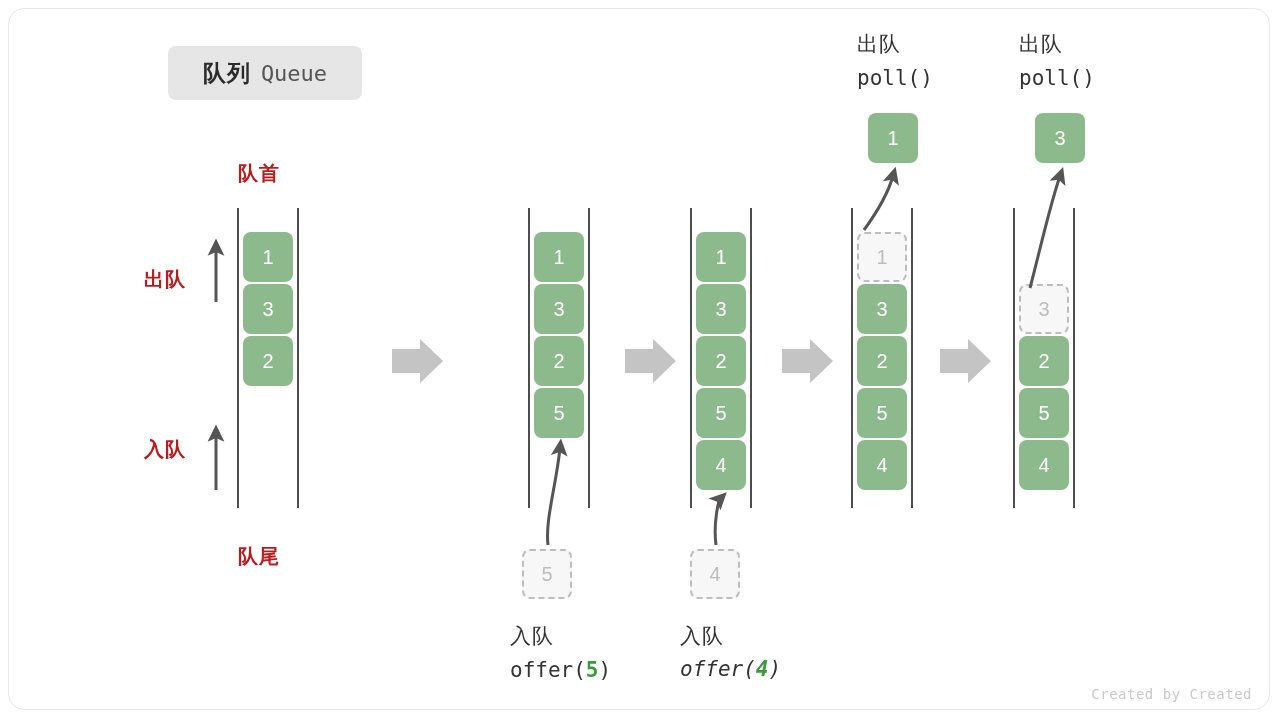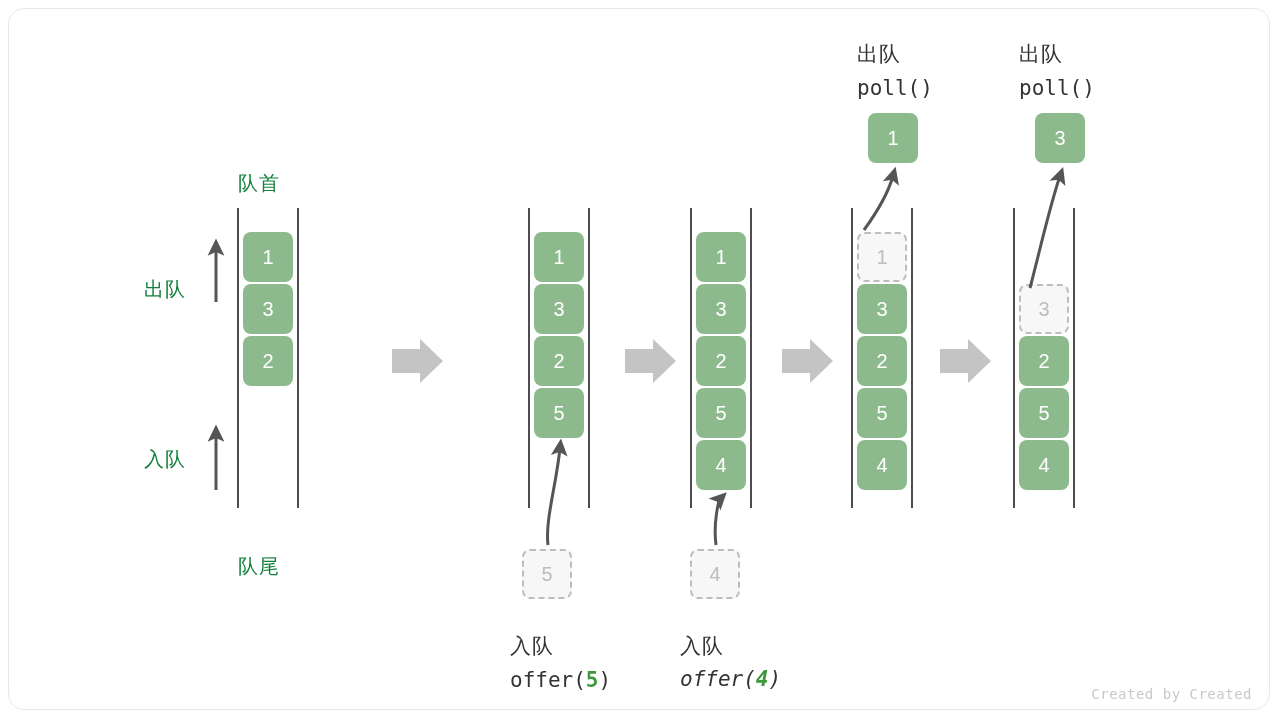--- a/index.html
+++ b/index.html
@@ -50,26 +50,25 @@
   .title-en {
     font-size: 22px;
     color: #555555;
     font-family: "DejaVu Sans Mono", "Liberation Mono", monospace;
   }
 
   
   .lbl {
     position: absolute;
     white-space: pre;
-    margin-top: 10px;
   }
   .cn-bold {
     font-size: 20px;
-    font-weight: normal;
-    color: #15803d;
+    font-weight: bold;
+    color: #b91c1c;
     letter-spacing: 1px;
   }
   .op-cn {
     font-size: 21px;
     color: #333333;
     letter-spacing: 1px;
   }
   .op-code {
     font-size: 21px;
     color: #333333;
@@ -142,20 +141,24 @@
     width: 1280px; height: 720px;
     pointer-events: none;
   }
 </style>
 </head>
 <body>
 
 <div id="page">
   <div class="card"></div>
 
+  <div class="title-badge">
+    <span class="title-cn">队列</span>
+    <span class="title-en">Queue</span>
+  </div>
 
   <div class="lbl cn-bold" style="left:238px; top:160px;">队首</div>
   <div class="lbl cn-bold" style="left:238px; top:543px;">队尾</div>
   <div class="lbl cn-bold" style="left:144px; top:266px;">出队</div>
   <div class="lbl cn-bold" style="left:144px; top:436px;">入队</div>
 
   <div class="column" style="left:237px; top:208px;">
     <div class="rail left"></div>
     <div class="rail right"></div>
     <div class="cell filled" style="top:24px;">1</div>

